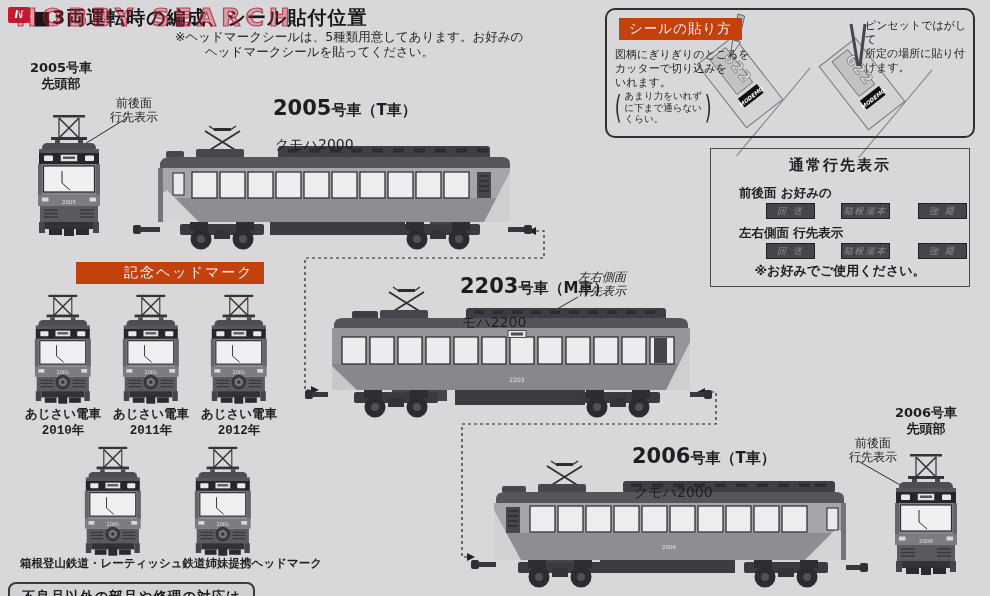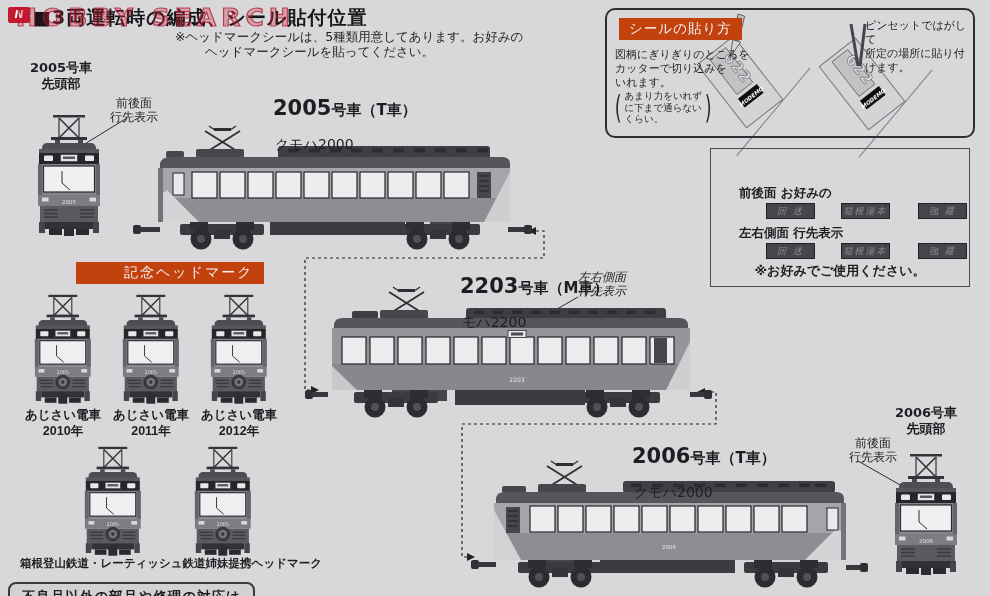--- a/index.html
+++ b/index.html
@@ -16,21 +16,21 @@
     color:#fff;font-weight:bold;font-style:italic;font-size:11px;text-align:center;line-height:16px;}
   .note1{left:175px;top:29px;font-size:12.5px;}
   .note2{left:205px;top:44px;font-size:12.5px;}
   .cc{text-align:center;}
   .fvlabel{font-size:13px;font-weight:bold;line-height:16px;}
   .ptr{font-size:12px;line-height:14px;}
   .carlabel .num{font-size:21px;font-weight:bold;}
   .carlabel .typ{font-size:15px;font-weight:bold;margin-top:16px;}
   .carlabel .sub{font-size:14px;display:block;margin-top:16px;margin-left:2px;}
   .blackbox{background:#c2410c;color:#f2f2f4;font-weight:normal;padding:2px 10px;font-size:14px;letter-spacing:2px;}
-  .serif{font-family:Liberation Sans, sans-serif;}
+  .serif{font-family:Liberation Mono, monospace;}
   .hmcaption{font-size:12.5px;line-height:16px;font-weight:bold;}
   .paircaption{font-size:11.5px;font-weight:bold;white-space:nowrap;}
   .box1{left:605px;top:8px;width:366px;height:126px;border:2px solid #2e2e33;border-radius:10px;}
   .box1 .bt{position:absolute;left:12px;top:8px;font-size:13.5px;letter-spacing:1px;}
   .step1{position:absolute;left:8px;top:38px;font-size:11px;line-height:14px;}
   .caution{position:absolute;left:5px;top:80px;display:flex;align-items:center;font-size:9.5px;line-height:11.5px;}
   .bigparen{font-size:32px;font-weight:400;transform:scaleX(.55);color:#2a2a2e;}
   .step2{position:absolute;left:258px;top:9px;font-size:11px;line-height:14px;}
   .box2{left:710px;top:148px;width:258px;height:137px;border:1.5px solid #4a4a4e;}
   .box2 .bt{position:absolute;left:0;right:0;top:7px;text-align:center;font-size:15px;font-weight:bold;letter-spacing:2px;}
@@ -401,20 +401,21 @@
       </div>
       <span class="bigparen">)</span>
     </div>
     <div class="step2">
       <div>ピンセットではがして</div>
       <div>所定の場所に貼り付けます。</div>
     </div>
   </div>
 
   <div class="txt box2">
+    <div class="bt">通常行先表示</div>
     <div class="rowlabel" style="top:36px;">前後面 お好みの</div>
     <span class="dsticker" style="left:55px;top:54px;">回 送</span>
     <span class="dsticker" style="left:130px;top:54px;">箱根湯本</span>
     <span class="dsticker" style="left:207px;top:54px;">強 羅</span>
     <div class="rowlabel" style="top:76px;">左右側面 行先表示</div>
     <span class="dsticker" style="left:55px;top:94px;">回 送</span>
     <span class="dsticker" style="left:130px;top:94px;">箱根湯本</span>
     <span class="dsticker" style="left:207px;top:94px;">強 羅</span>
     <div class="usenote">※お好みでご使用ください。</div>
   </div>

